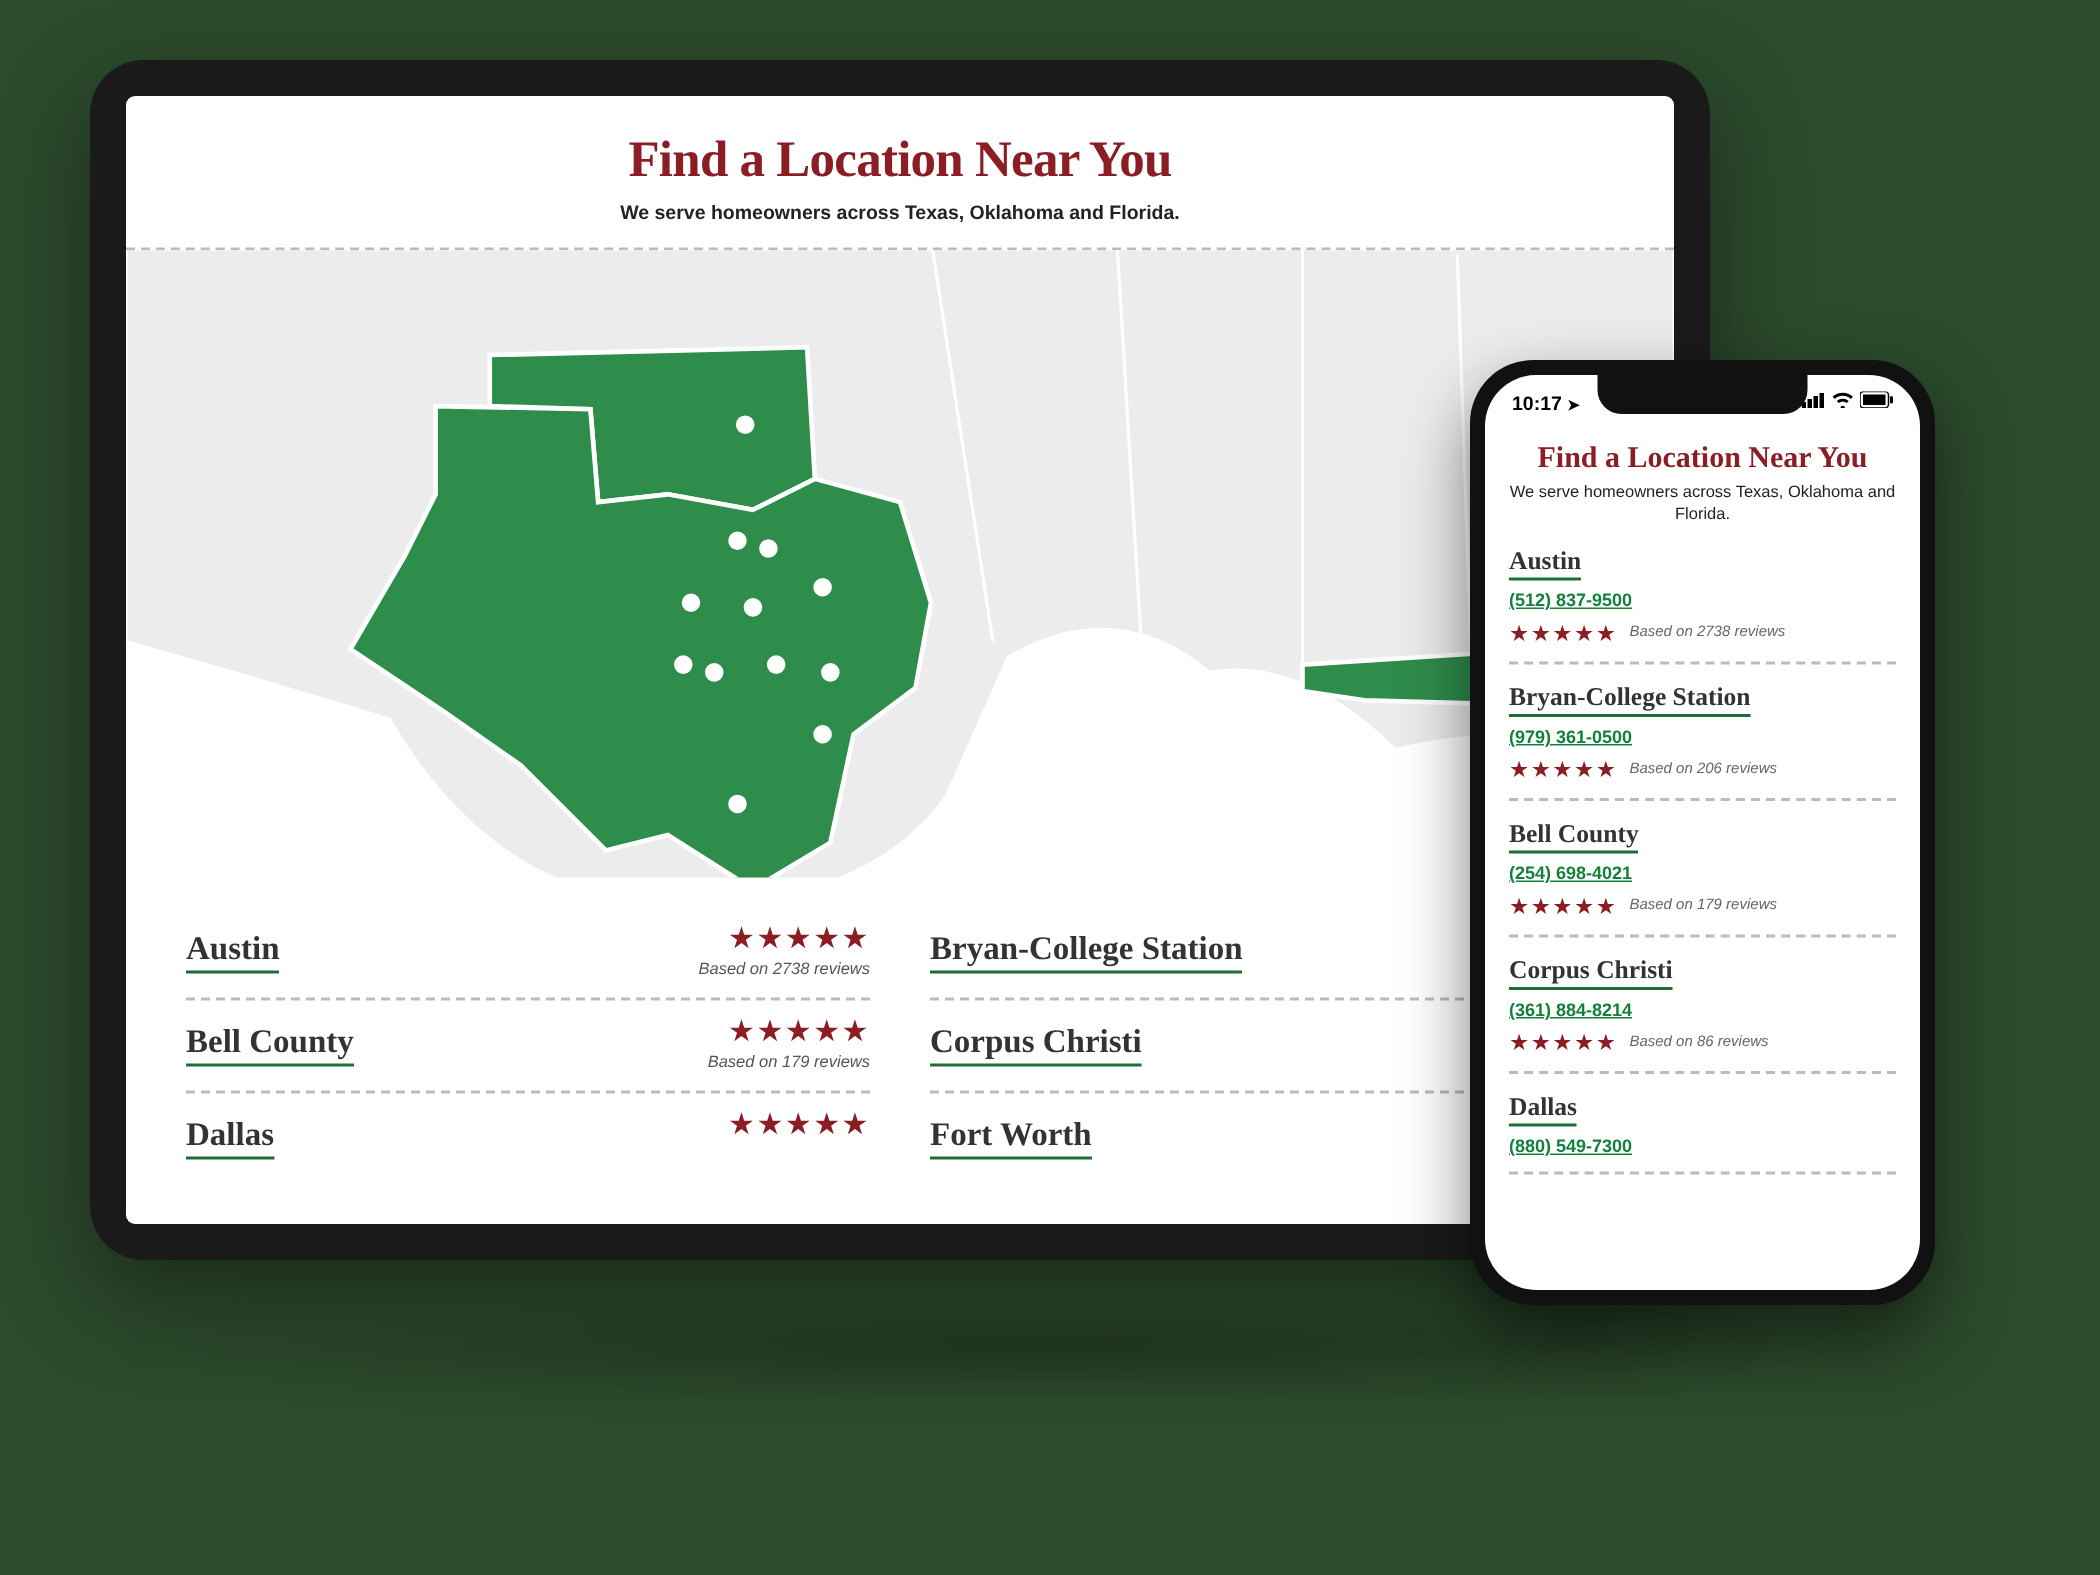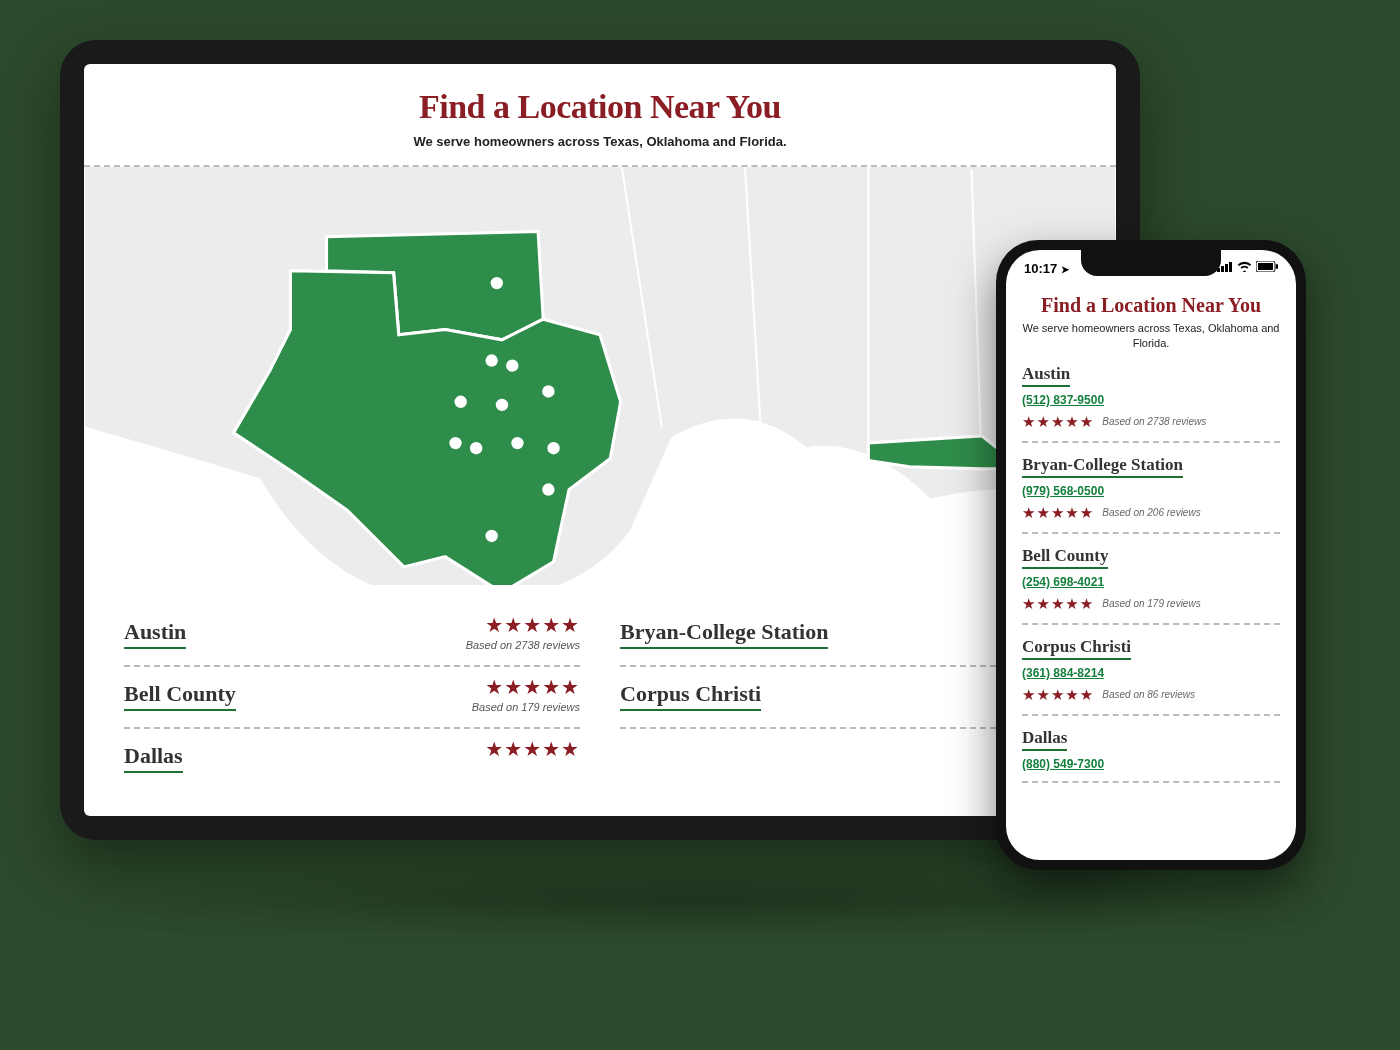--- a/index.html
+++ b/index.html
@@ -99,21 +99,21 @@
     font-size: 11px;
     color: #555;
     margin-top: 2px;
     display:block;
   }
   .loc-tile.noborder { border-bottom: none; }
 
   
   .phone {
     position: absolute;
-    right: 94px;
+    right: 110px;
     top: 240px;
     width: 310px;
     height: 630px;
     background: #111;
     border-radius: 42px;
     padding: 10px;
     box-shadow: 0 20px 45px rgba(0,0,0,0.5);
   }
   .phone-screen {
     width: 100%;
@@ -246,20 +246,21 @@
           </div></div>
         <div class="loc-tile"><h3>Bryan-College Station</h3></div>
         <div class="loc-tile"><h3>Bell County</h3><div class="rating">
             <div class="stars">★★★★★</div>
             <span class="based">Based on 179 reviews</span>
           </div></div>
         <div class="loc-tile"><h3>Corpus Christi</h3></div>
         <div class="loc-tile noborder"><h3>Dallas</h3><div class="rating">
             <div class="stars">★★★★★</div>
           </div></div>
+        <div class="loc-tile noborder"><h3>Fort Worth</h3></div>
       </div>
 
   </div>
 </div>
 
 <div class="phone">
   <div class="phone-screen">
     <div class="notch"></div>
     <div class="status-bar">
       <span>
@@ -291,21 +292,21 @@
     </div>
 
     <div class="content">
       <h1>Find a Location Near You</h1>
       <p class="sub">We serve homeowners across Texas, Oklahoma and Florida.</p>
       <div id="phone-list">
           <div class="p-loc"><h3>Austin</h3><a class="phone-num" href="#">(512) 837-9500</a><div class="row">
               <span class="stars">★★★★★</span>
               <span class="based">Based on 2738 reviews</span>
             </div></div>
-          <div class="p-loc"><h3>Bryan-College Station</h3><a class="phone-num" href="#">(979) 568-0500</a><div class="row">
+          <div class="p-loc"><h3>Bryan-College Station</h3><a class="phone-num" href="#">(979) 361-0500</a><div class="row">
               <span class="stars">★★★★★</span>
               <span class="based">Based on 206 reviews</span>
             </div></div>
           <div class="p-loc"><h3>Bell County</h3><a class="phone-num" href="#">(254) 698-4021</a><div class="row">
               <span class="stars">★★★★★</span>
               <span class="based">Based on 179 reviews</span>
             </div></div>
           <div class="p-loc"><h3>Corpus Christi</h3><a class="phone-num" href="#">(361) 884-8214</a><div class="row">
               <span class="stars">★★★★★</span>
               <span class="based">Based on 86 reviews</span>

